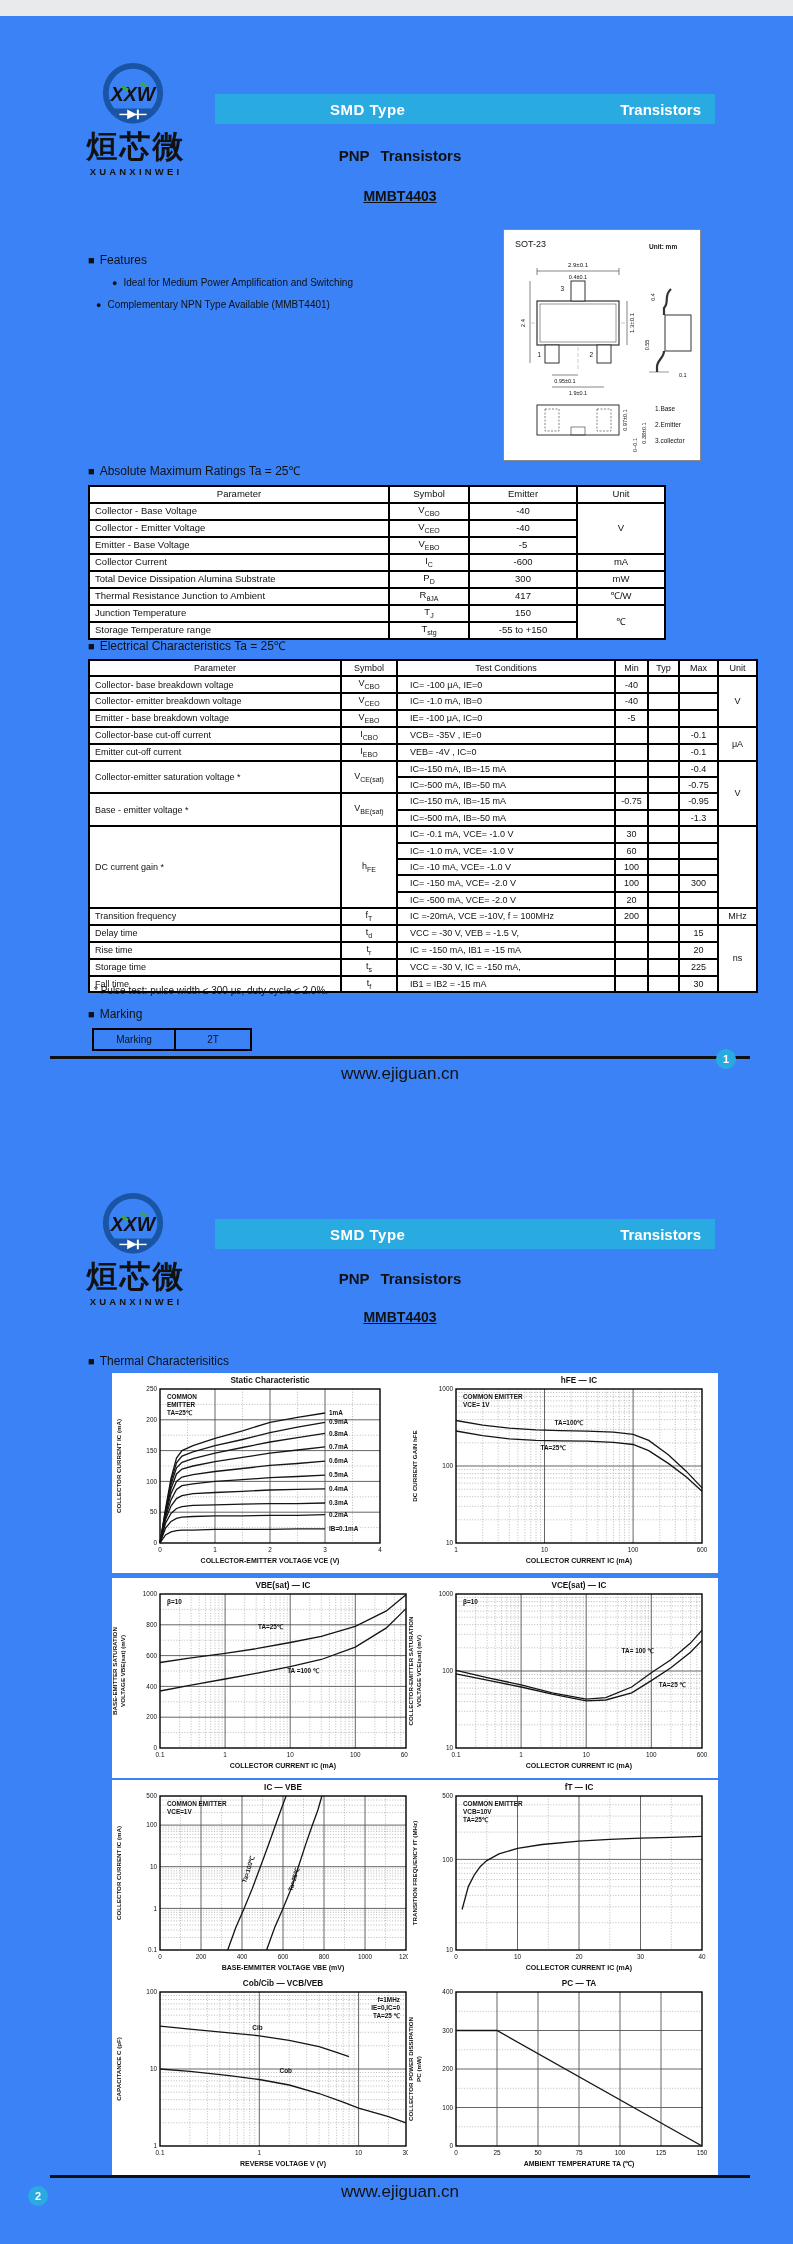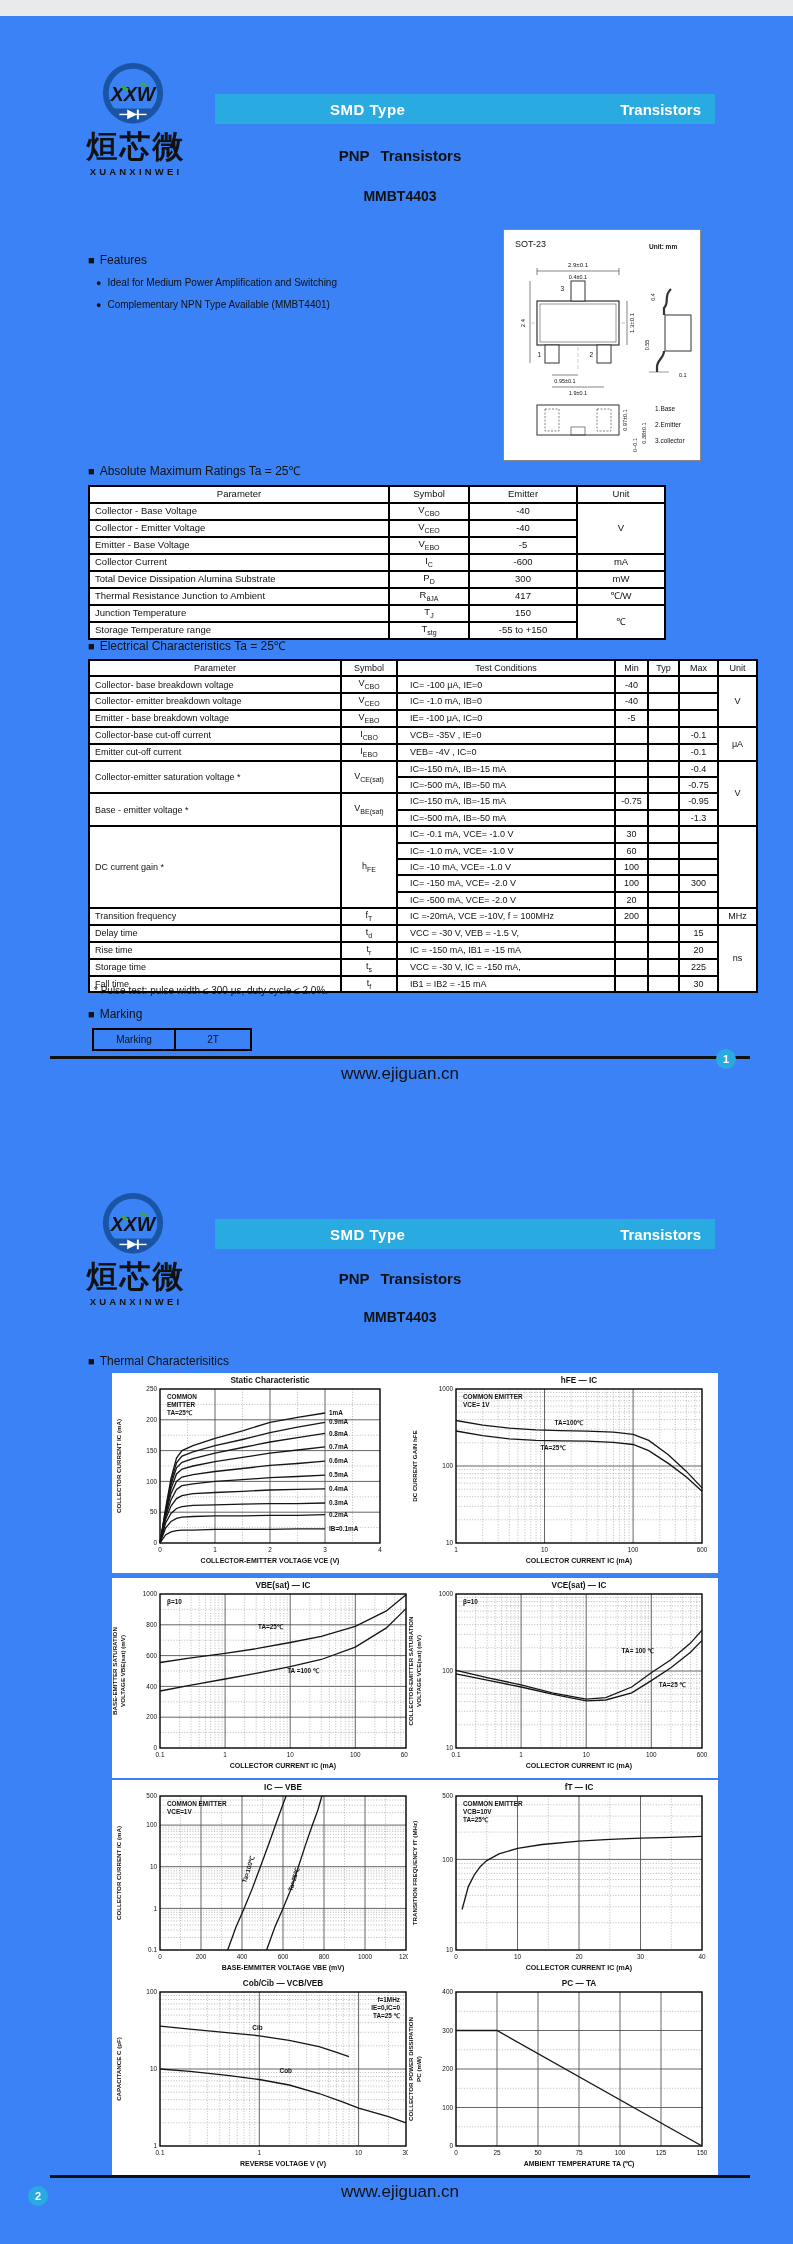--- a/index.html
+++ b/index.html
@@ -4,21 +4,21 @@
 <style>
   html,body{margin:0;padding:0;background:#e8eaec;}
   .sheet{position:relative;width:793px;height:2244px;background:#3b82f6;margin:16px auto;
          font-family:"Liberation Sans",sans-serif;color:#111;overflow:hidden;}
   .abs{position:absolute;}
   .banner{height:30px;background:#29abe2;display:flex;align-items:center;color:#fff;
           font-size:15px;font-weight:bold;}
   .banner .bl{margin-left:115px;letter-spacing:.5px;}
   .banner .br{margin-left:auto;margin-right:14px;}
   .doc-sub{width:624px;left:88px;text-align:center;font-size:15px;font-weight:bold;word-spacing:7px;}
-  .doc-part{width:624px;left:88px;text-align:center;font-size:14px;font-weight:bold;}
+  .doc-part{width:624px;left:88px;text-align:center;font-size:14px;font-weight:bold;text-decoration:underline;}
   .cnname{font-size:31px;font-weight:bold;letter-spacing:2px;line-height:1;}
   .enname{font-size:9.5px;letter-spacing:3.2px;font-weight:bold;}
   .sec-head{font-size:12px;}
   .sec-head .sq{font-size:11px;margin-right:5px;}
   .feat{font-size:10px;}
   .feat .bu{font-size:9px;margin-right:6px;}
   table.dt{border-collapse:collapse;table-layout:fixed;background:#fff;}
   table.dt th,table.dt td{border:2px solid #000;font-size:9.5px;font-weight:normal;
       text-align:center;padding:1px 3px;height:13px;line-height:1.15;}
   table.dt td.pl{text-align:left;padding-left:5px;}
@@ -54,21 +54,21 @@
   <div class="abs enname" style="left:78px;top:150px;width:116px;text-align:center">XUANXINWEI</div>
 
   <div class="abs banner" style="left:215px;top:78px;width:500px">
     <span class="bl">SMD Type</span>
     <span class="br">Transistors</span>
   </div>
   <div class="abs doc-sub" style="top:131px">PNP Transistors</div>
   <div class="abs doc-part" style="top:172px">MMBT4403</div>
 
   <div class="abs sec-head" style="left:88px;top:237px"><span class="sq">■</span><span>Features</span></div>
-  <div class="abs feat" style="left:96px;top:261px"><span class="bu">●</span><span>Ideal for Medium Power Amplification and Switching</span></div>
+  <div class="abs feat" style="left:112px;top:261px"><span class="bu">●</span><span>Ideal for Medium Power Amplification and Switching</span></div>
   <div class="abs feat" style="left:96px;top:283px"><span class="bu">●</span><span>Complementary NPN Type Available (MMBT4401)</span></div>
 
   <svg class="abs" style="left:503px;top:213px" width="198" height="232" viewBox="0 0 198 232">
     <rect x="0.5" y="0.5" width="197" height="231" fill="#fff" stroke="#888"></rect>
     <text x="12" y="18" font-size="9" font-family="'DejaVu Sans Mono',monospace">SOT-23</text>
     <text x="146" y="20" font-size="6.5" font-weight="bold">Unit: mm</text>
 
     <line x1="75" y1="46" x2="75" y2="140" stroke="#999" stroke-width="0.5" stroke-dasharray="4,2"></line>
     <line x1="28" y1="94" x2="122" y2="94" stroke="#999" stroke-width="0.5" stroke-dasharray="4,2"></line>
     <rect x="34" y="72" width="82" height="44" fill="#fff" stroke="#333" stroke-width="1.2"></rect>

